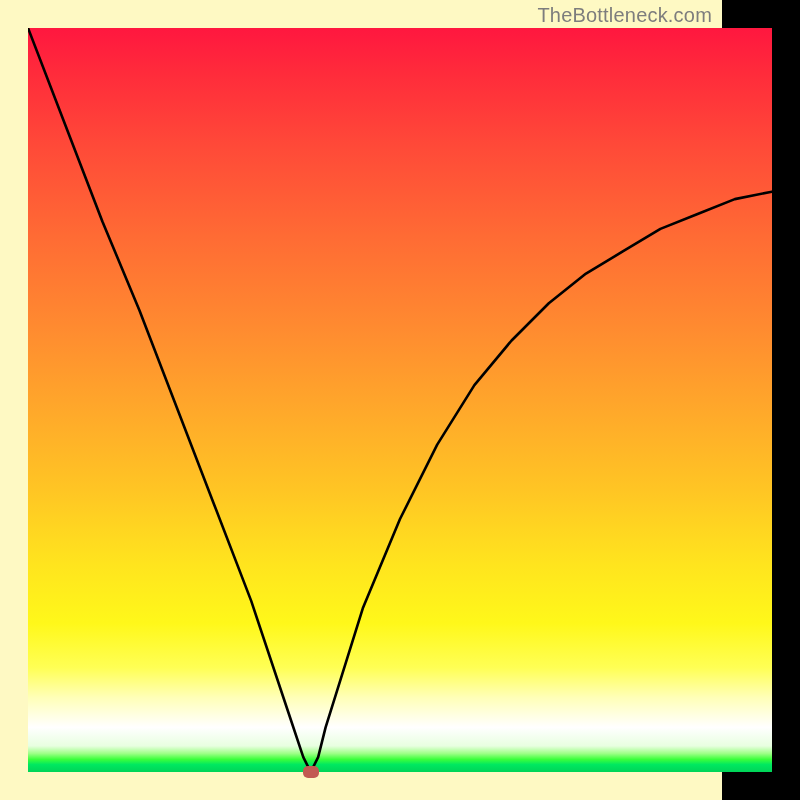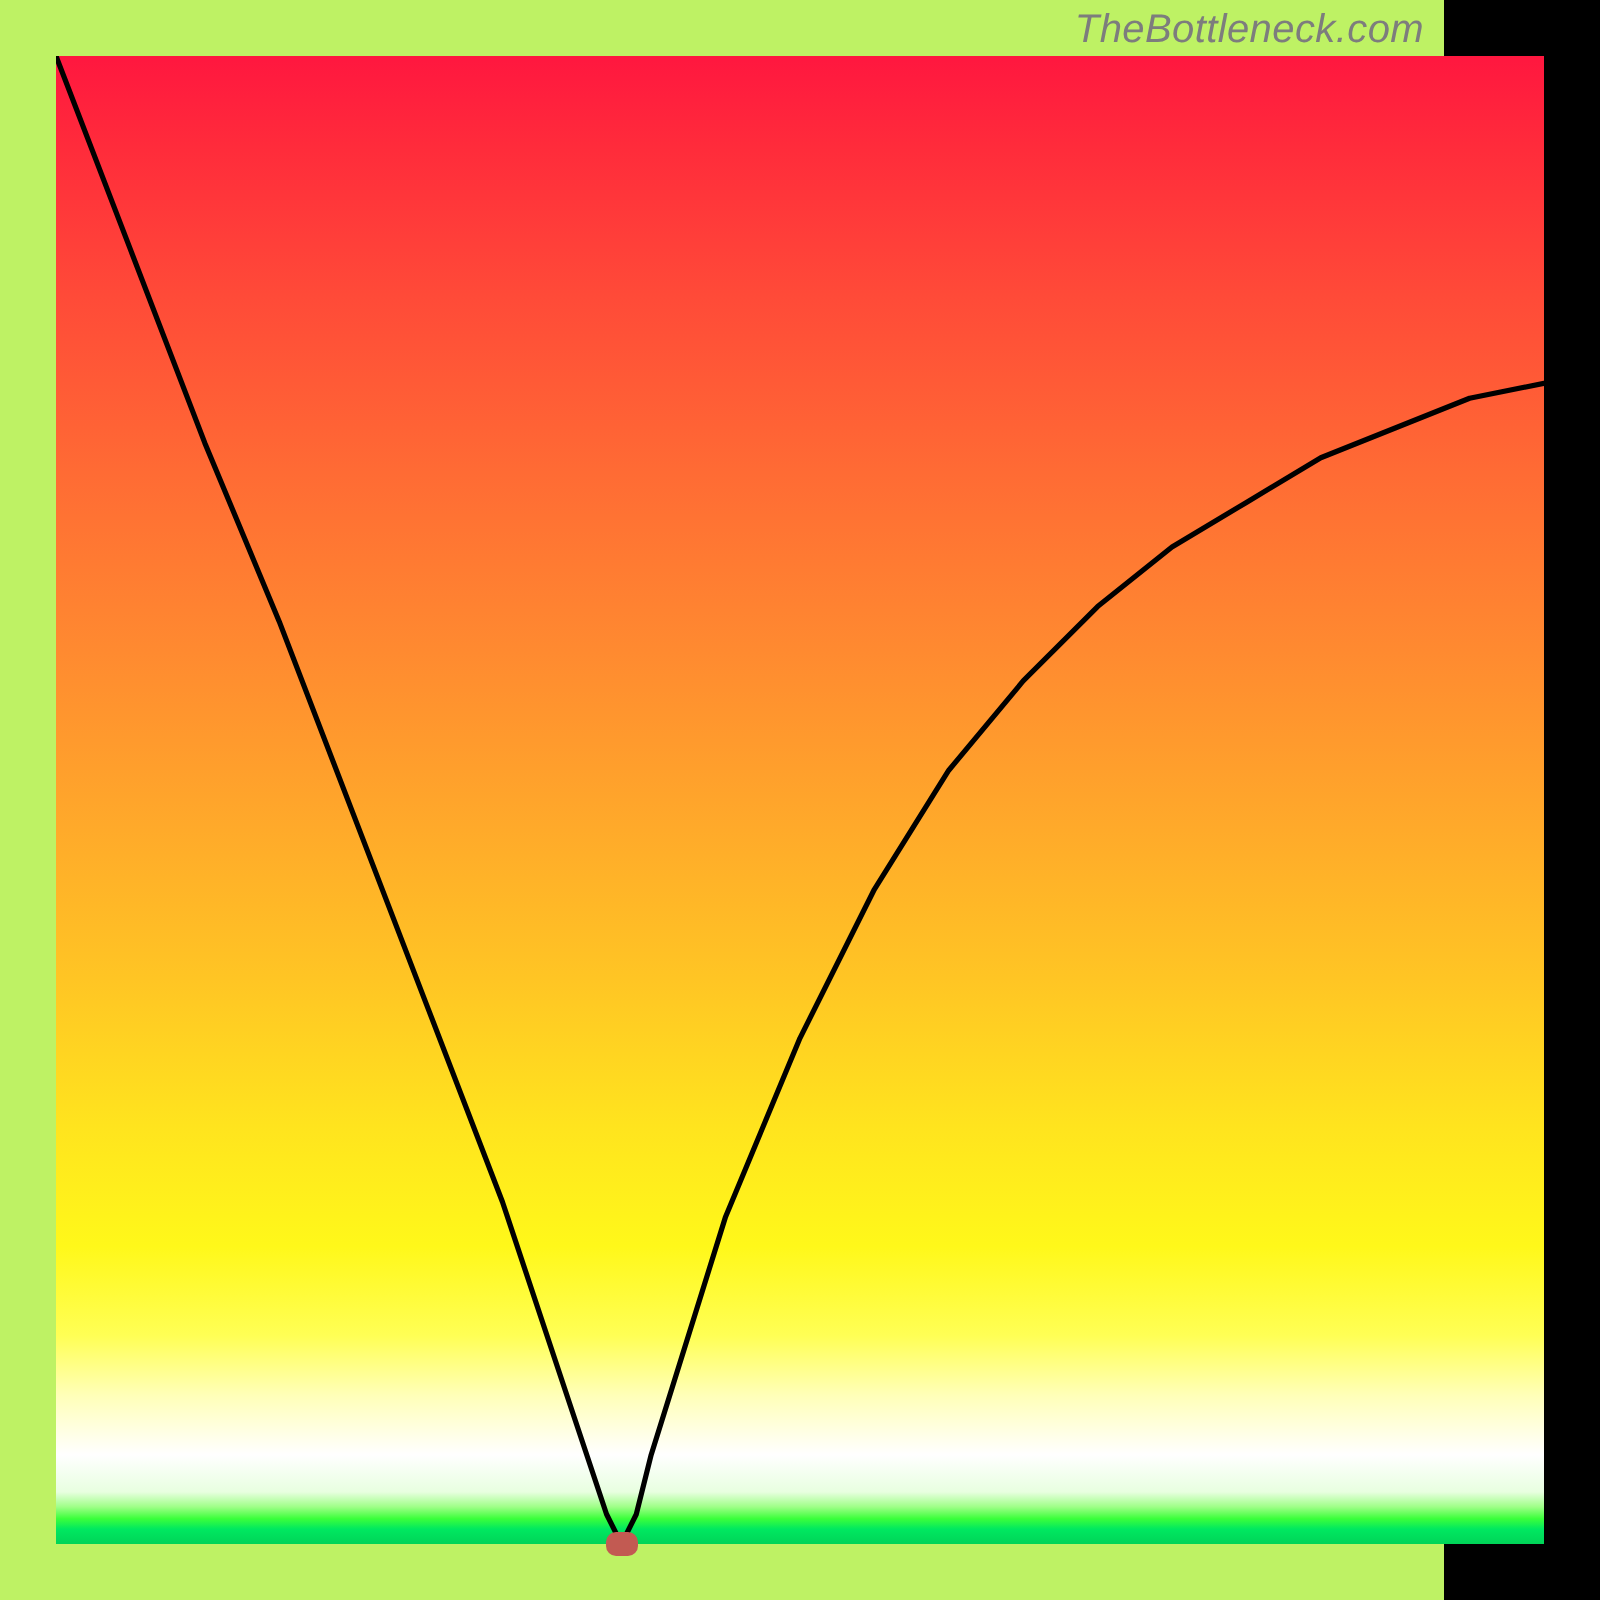--- a/index.html
+++ b/index.html
@@ -9,22 +9,21 @@
     height: 800px;
     background: #000;
     overflow: hidden;
   }
   .frame {
     position: absolute;
     left: 0;
     top: 0;
     width: 722px;
     height: 800px;
-    background: #bef264;
-    font-style: italic;
+    background: #fef9c3;
   }
   .plot {
     position: absolute;
     left: 28px;
     top: 28px;
     width: 744px;
     height: 744px;
     
     background: linear-gradient(
       to bottom,

